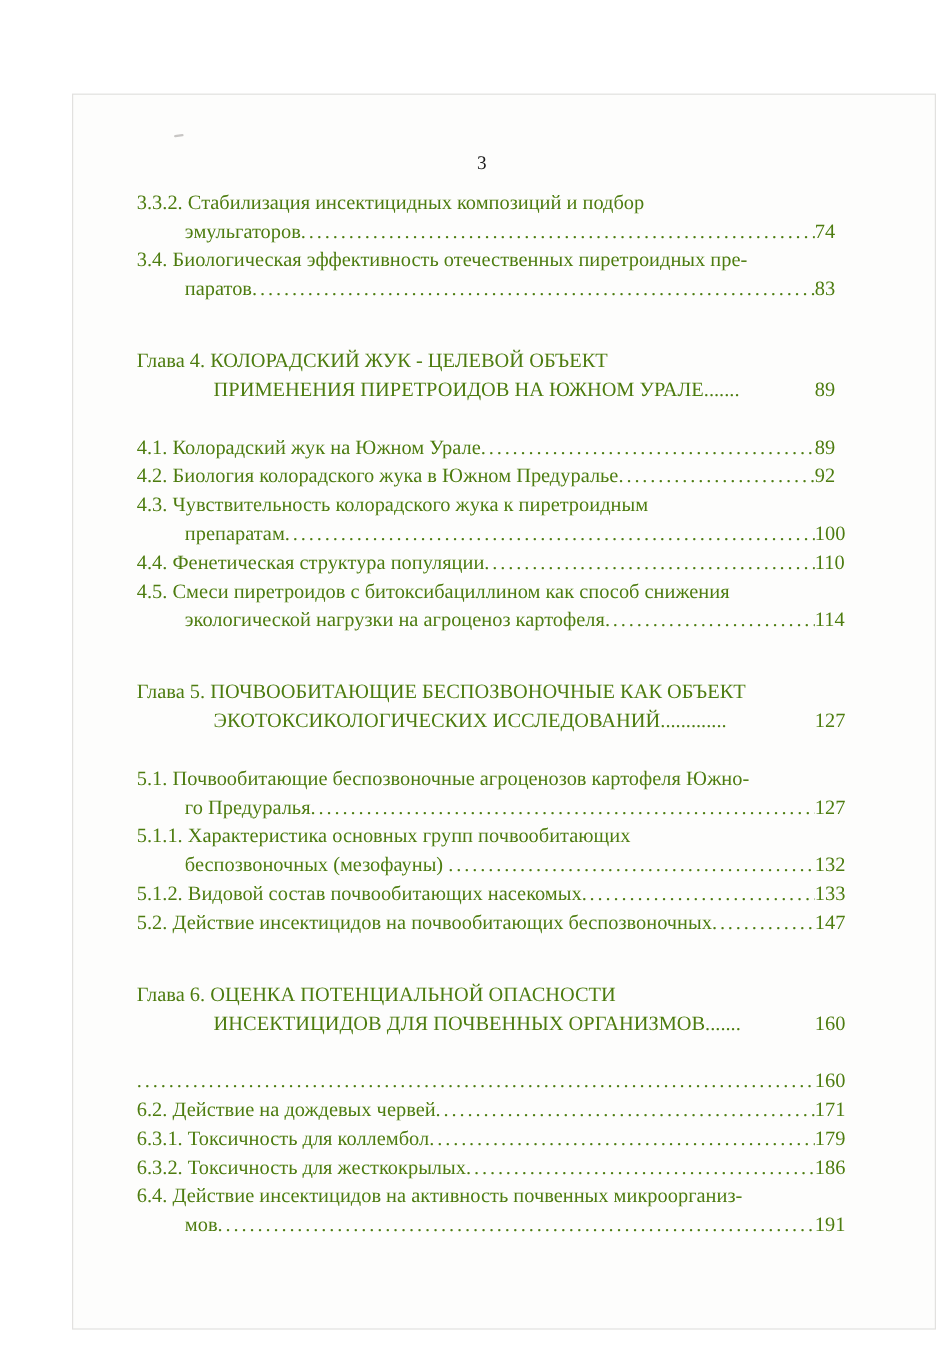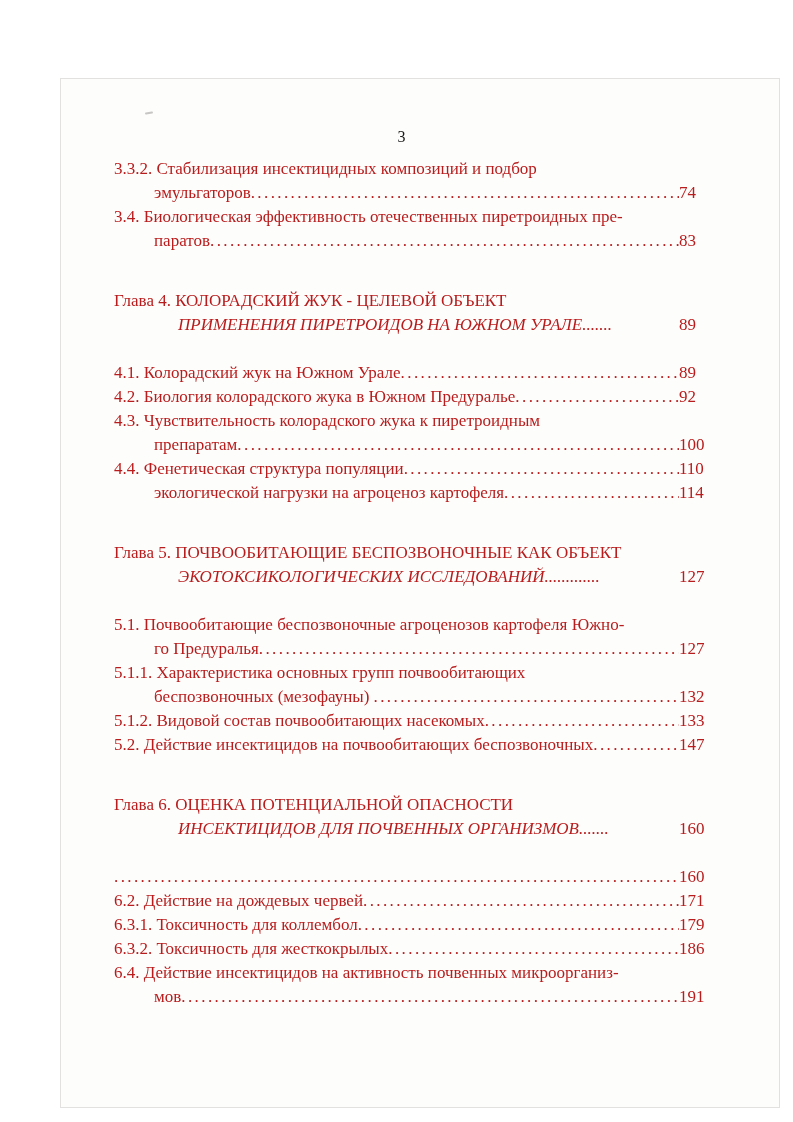--- a/index.html
+++ b/index.html
@@ -47,28 +47,28 @@
     color: #1b1b1b;
   }
   .toc {
     margin-top: 8px;
   }
   .row {
     display: flex;
     align-items: baseline;
     line-height: 24px;
     font-size: 17px;
-    color: #b91c1c;
+    color: #4d7c0f;
   }
   .row-text {
     flex: 0 0 auto;
     white-space: pre;
   }
   .row.cont .row-text   { padding-left: 40px; }
-  .row.chcont .row-text { padding-left: 64px; font-style: italic; }
+  .row.chcont .row-text { padding-left: 64px; }
   .lead {
     flex: 1 1 0;
     min-width: 0;
     overflow: hidden;
     white-space: nowrap;
   }
   .lead.on::after {
     content: "..............................................................................................................................";
     letter-spacing: 2.4px;
   }
@@ -147,20 +147,25 @@
     <span class="lead on"></span>
     <span class="pg">100</span>
   </div>
 
   <div class="row entry">
     <span class="row-text">4.4. Фенетическая структура популяции</span>
     <span class="lead on"></span>
     <span class="pg">110</span>
   </div>
 
+  <div class="row entry">
+    <span class="row-text">4.5. Смеси пиретроидов с битоксибациллином как способ снижения</span>
+    <span class="lead"></span>
+    <span class="pg none"></span>
+  </div>
 
   <div class="row cont">
     <span class="row-text">экологической нагрузки на агроценоз картофеля</span>
     <span class="lead on"></span>
     <span class="pg">114</span>
   </div>
 
   <div class="row chapter gap-lg">
     <span class="row-text">Глава 5. ПОЧВООБИТАЮЩИЕ БЕСПОЗВОНОЧНЫЕ КАК ОБЪЕКТ</span>
     <span class="lead"></span>

